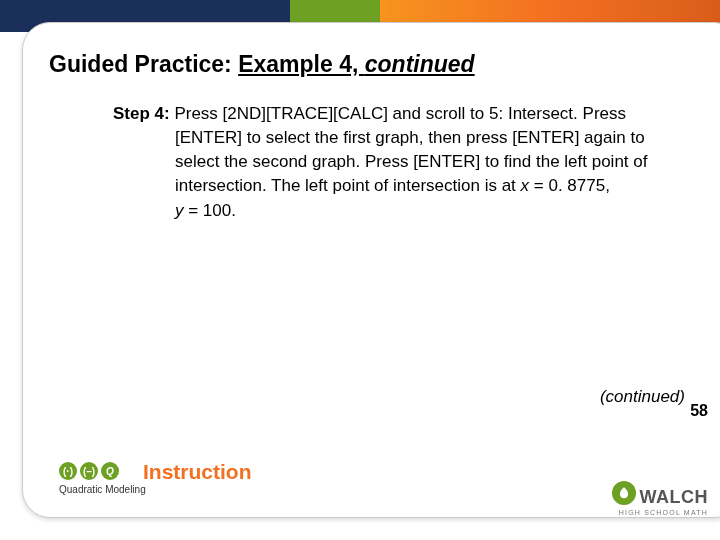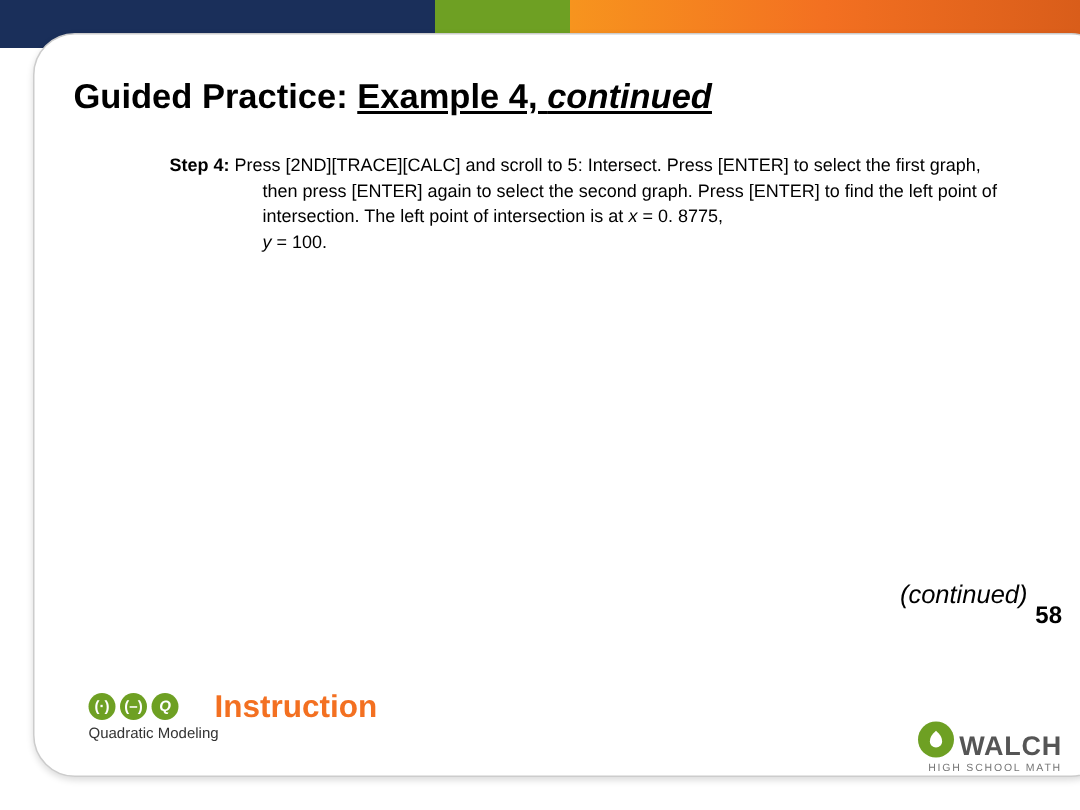--- a/index.html
+++ b/index.html
@@ -35,21 +35,21 @@
     font-size: 23px;
     font-weight: bold;
     color: #000000;
     margin-bottom: 24px;
   }
   .slide-title .u { text-decoration: underline; font-style: normal; }
   .slide-title .ui { text-decoration: underline; font-style: italic; }
   .body-area {
     padding-left: 64px;
     padding-right: 50px;
-    font-size: 12px;
+    font-size: 17px;
     line-height: 1.42;
     color: #000000;
   }
   .step-label { font-weight: bold; }
   .step-text { font-weight: normal; }
   .hang {
     text-indent: -62px;
     padding-left: 62px;
   }
   .continued {

